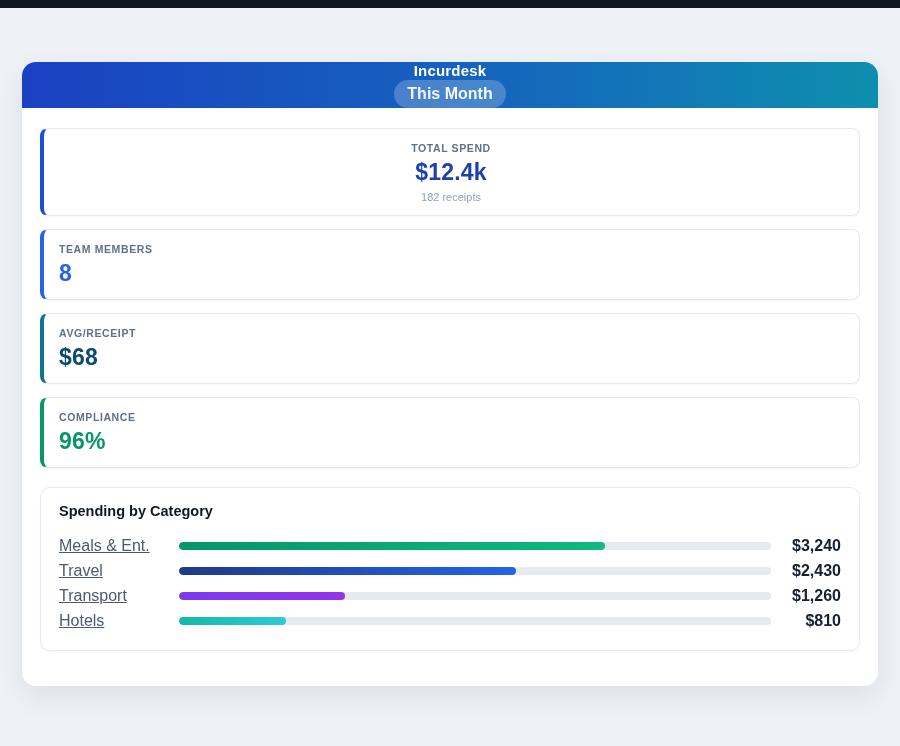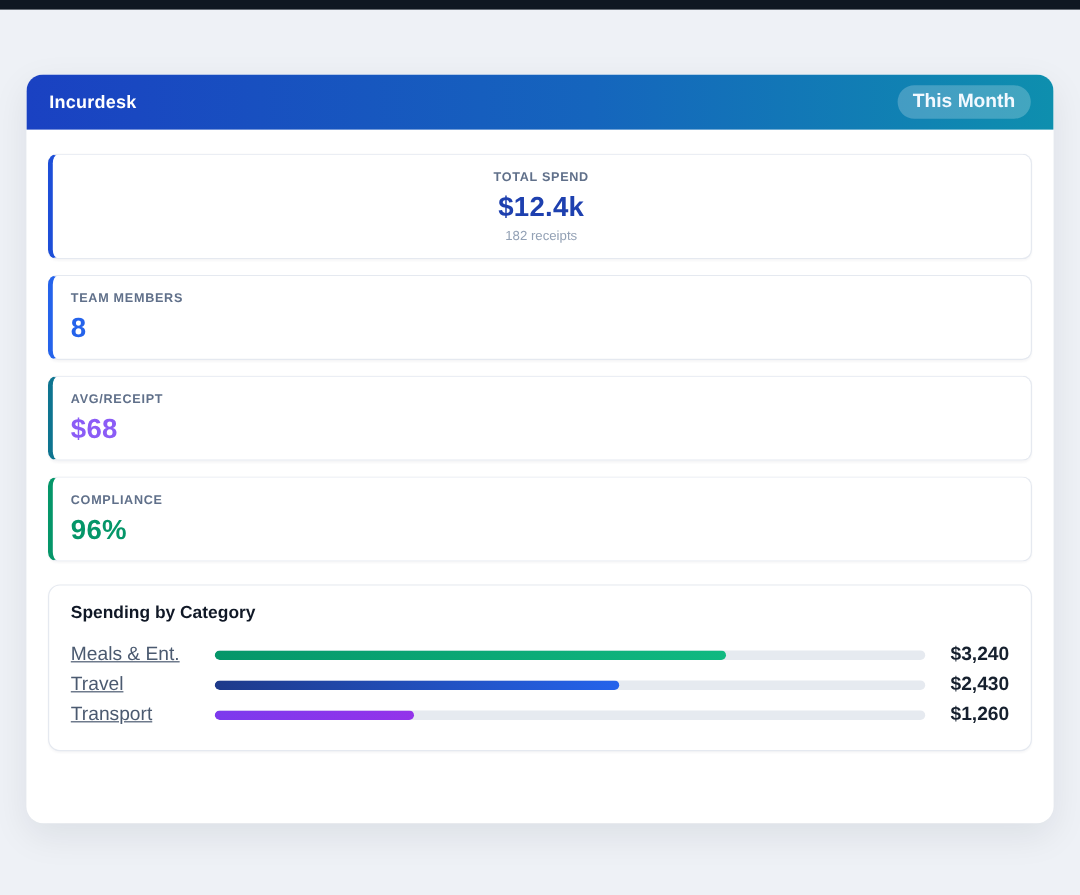--- a/index.html
+++ b/index.html
@@ -20,20 +20,21 @@
     background: #ffffff;
     border-radius: 14px;
     box-shadow: 0 10px 30px rgba(15, 23, 42, 0.08);
     overflow: hidden;
   }
   .app-header {
     height: 46px;
     background: linear-gradient(90deg, #1a41c2 0%, #1565bd 55%, #0e8fae 100%);
     display: flex; align-items: center; justify-content: space-between;
     padding: 0 19px;
+    flex-direction: column;
   }
   .app-title {
     color: #ffffff; font-size: 15px; font-weight: bold; letter-spacing: 0.2px;
   }
   .badge {
     background: rgba(255,255,255,0.22);
     color: #f3f9ff;
     font-size: 16px; font-weight: bold;
     padding: 5px 13px;
     border-radius: 999px;
@@ -122,21 +123,21 @@
       <div class="stat-sub">182 receipts</div>
     </div>
 
     <div class="stat-card" style="border-left-color: rgb(37, 99, 235);">
       <div class="stat-label">TEAM MEMBERS</div>
       <div class="stat-value" style="color: rgb(37, 99, 235);">8</div>
     </div>
 
     <div class="stat-card" style="border-left-color: rgb(14, 116, 144);">
       <div class="stat-label">AVG/RECEIPT</div>
-      <div class="stat-value" style="color: #8b5cf6;">$68</div>
+      <div class="stat-value" style="color: #0c4a6e;">$68</div>
     </div>
 
     <div class="stat-card" style="border-left-color: rgb(5, 150, 105);">
       <div class="stat-label">COMPLIANCE</div>
       <div class="stat-value" style="color: rgb(5, 150, 105);">96%</div>
     </div>
 
     <div class="chart-card">
       <div class="chart-title">Spending by Category</div>
 
@@ -158,16 +159,23 @@
 
 
       <div class="chart-row">
         <div class="row-label">Transport</div>
         <div class="row-track">
           <div class="row-fill" style="width: 28%; background: linear-gradient(90deg, rgb(124, 58, 237), rgb(147, 51, 234));"></div>
         </div>
         <div class="row-amount">$1,260</div>
       </div>
 
+      <div class="chart-row">
+        <div class="row-label">Hotels</div>
+        <div class="row-track">
+          <div class="row-fill" style="width: 18%; background: linear-gradient(90deg, rgb(20, 184, 166), rgb(47, 201, 214));"></div>
+        </div>
+        <div class="row-amount">$810</div>
+      </div>
 
     </div>
   </div>
 </div>
 
 </body></html>

